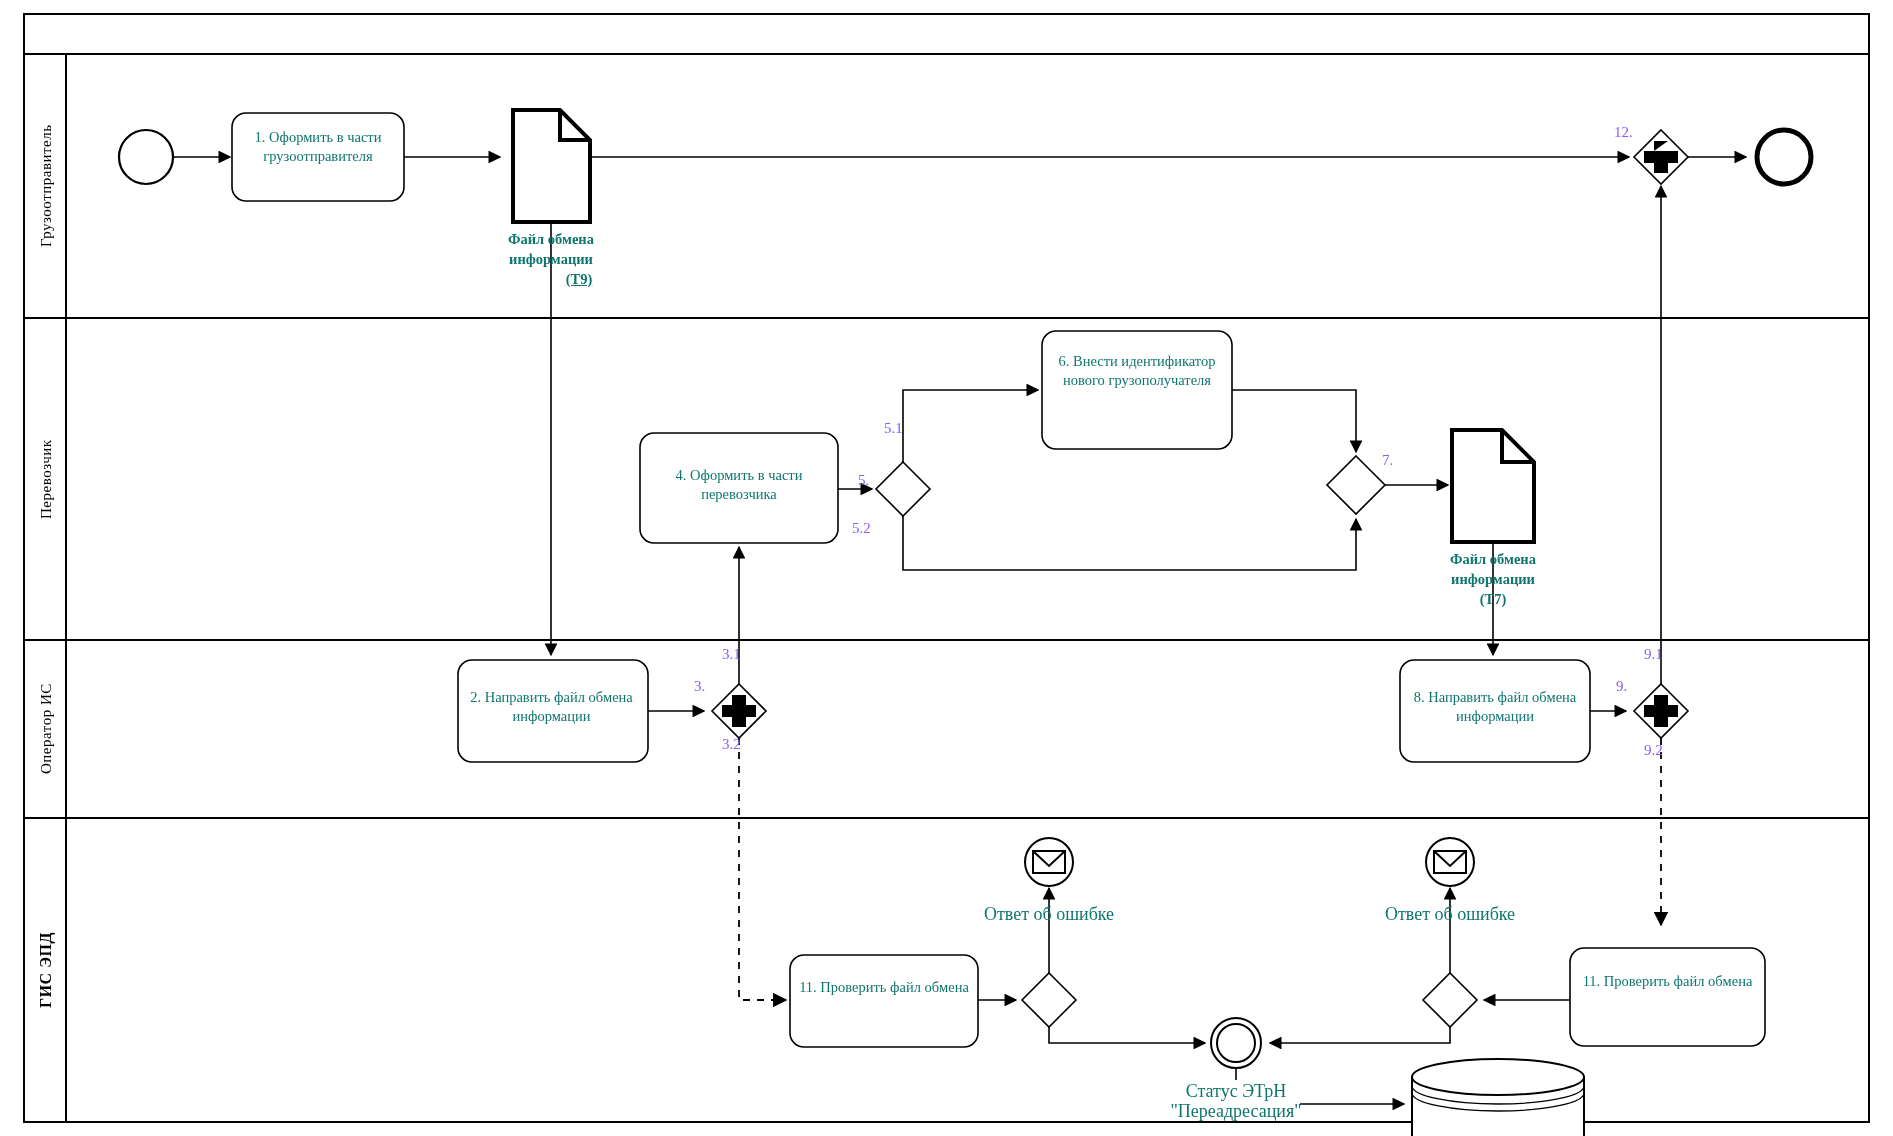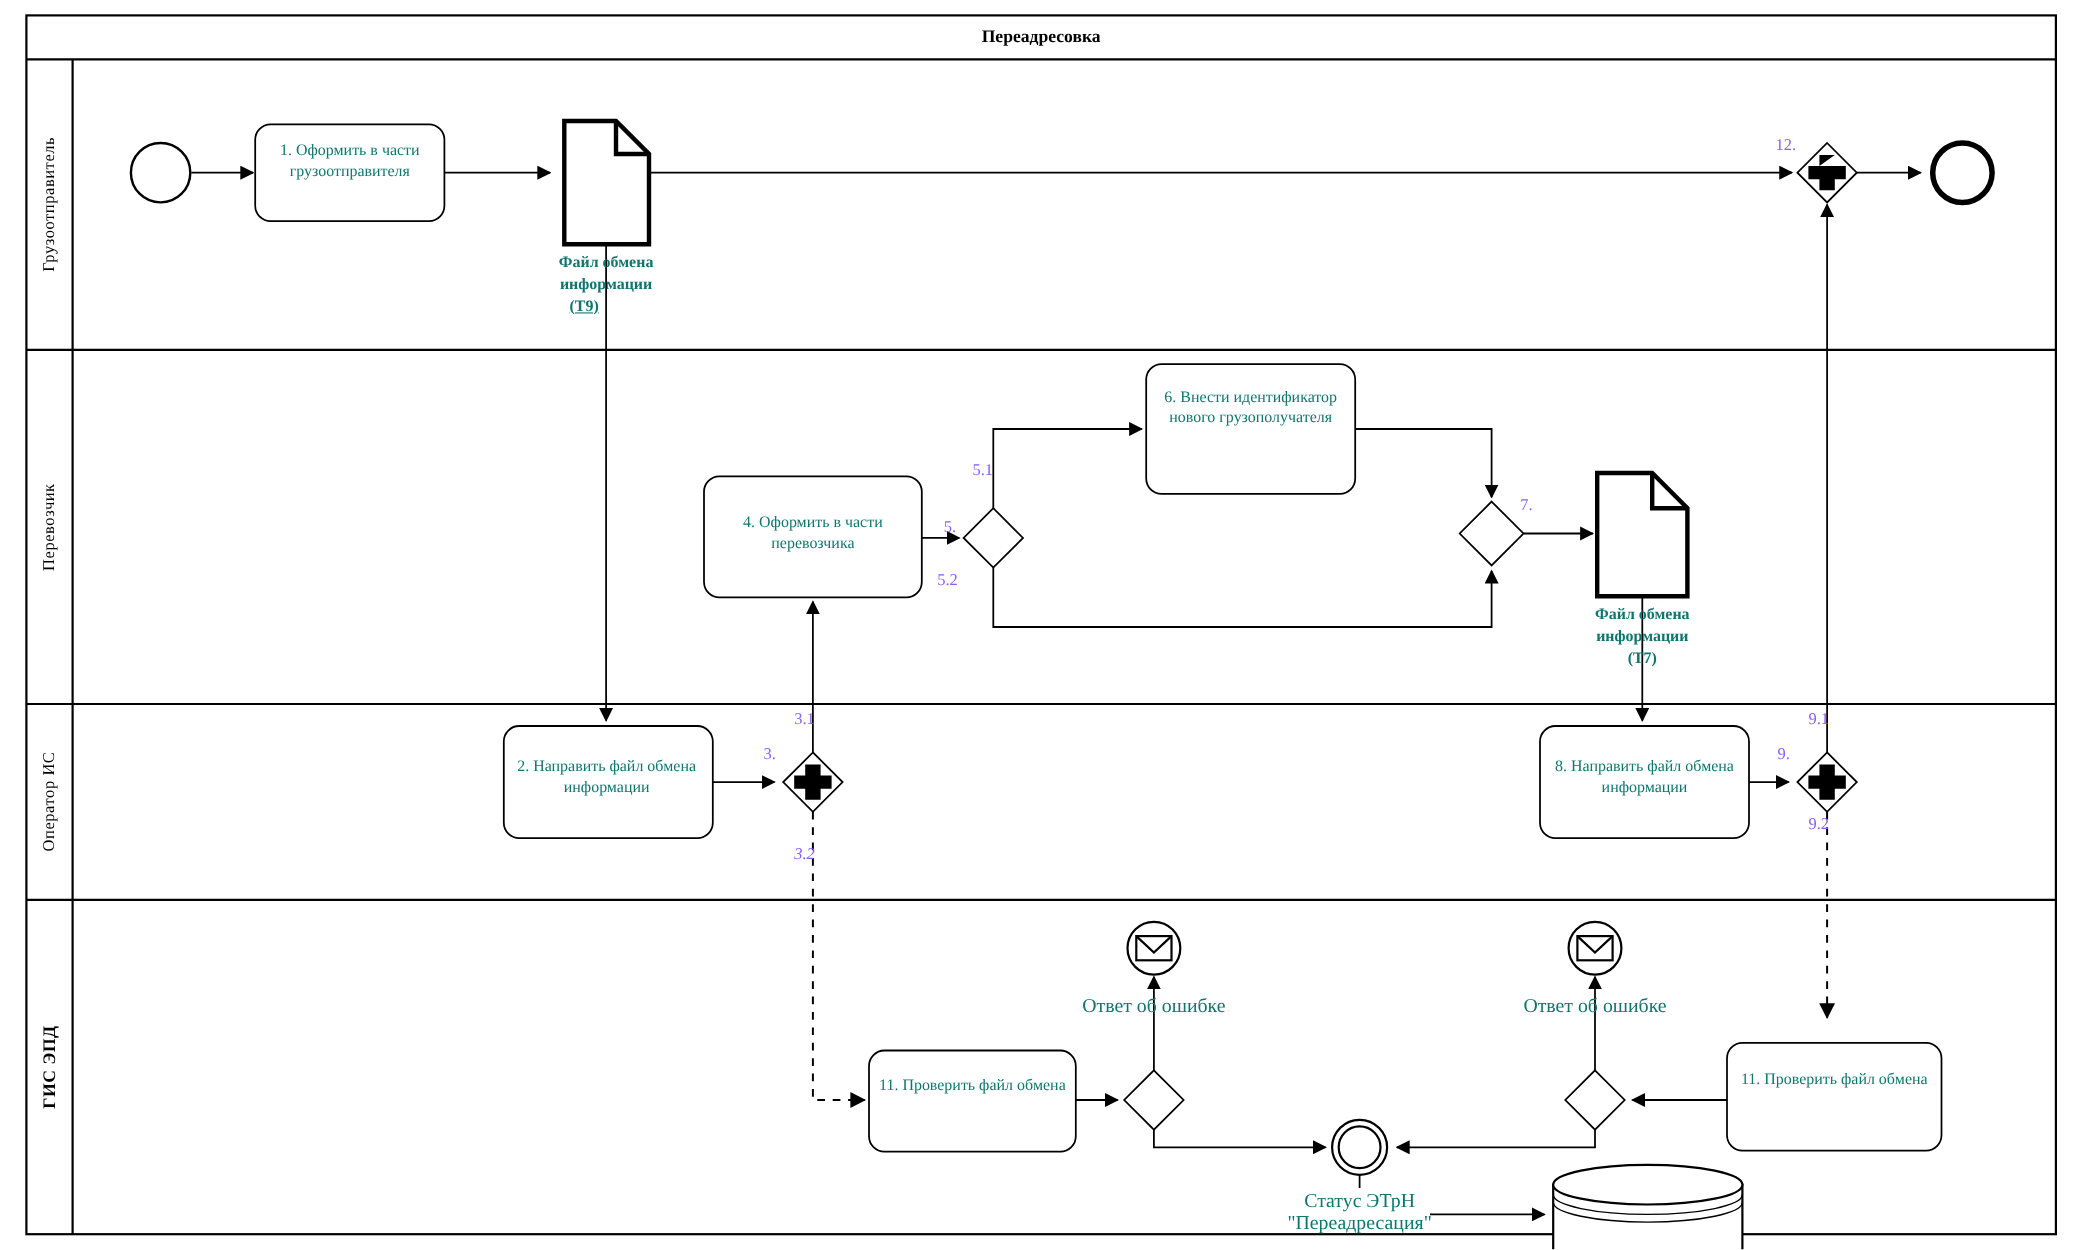--- a/index.html
+++ b/index.html
@@ -188,21 +188,20 @@
         <path d="M 1412 1086 a 86 18 0 0 0 172 0" fill="none" stroke="#000" stroke-width="1.3"></path>
         <path d="M 1412 1093 a 86 18 0 0 0 172 0" fill="none" stroke="#000" stroke-width="1.3"></path>
       </g>
 
       <line x1="1300" y1="1104" x2="1404" y2="1104" stroke="#000" stroke-width="1.6" marker-end="url(#arrow)"></line>
 
       <line x1="1236" y1="1068" x2="1236" y2="1080" stroke="#000" stroke-width="1.6"></line>
     </g>
   </svg>
 
-  <div class="pool-title">Переадресовка</div>
 
   <div class="lane-label" style="left:26px;top:54px;width:40px;height:264px;">Грузоотправитель</div>
   <div class="lane-label" style="left:26px;top:318px;width:40px;height:322px;">Перевозчик</div>
   <div class="lane-label" style="left:26px;top:640px;width:40px;height:178px;">Оператор ИС</div>
   <div class="lane-label bold" style="left:26px;top:818px;width:40px;height:304px;">ГИС ЭПД</div>
 
   <div class="txt" style="left:236px;top:128px;width:164px;">1. Оформить в части грузоотправителя</div>
 
   <div class="txt" style="left:460px;top:688px;width:183px;">2. Направить файл обмена  информации</div>
 
@@ -211,29 +210,29 @@
   <div class="txt" style="left:1046px;top:352px;width:182px;">6. Внести идентификатор нового грузополучателя</div>
 
   <div class="txt" style="left:1402px;top:688px;width:186px;">8. Направить файл обмена информации</div>
 
   <div class="txt" style="left:794px;top:978px;width:180px;">11. Проверить файл обмена</div>
 
   <div class="txt" style="left:1574px;top:972px;width:187px;">11. Проверить файл обмена</div>
 
   <div class="txt bold" style="left:466px;top:230px;width:170px;">Файл обмена</div>
   <div class="txt bold" style="left:466px;top:250px;width:170px;">информации</div>
-  <div class="txt bold" style="left:446px;top:270px;width:170px;text-decoration:underline;">(Т9)</div>
+  <div class="txt bold" style="left:494px;top:270px;width:170px;text-decoration:underline;">(Т9)</div>
 
   <div class="txt bold" style="left:1408px;top:550px;width:170px;">Файл обмена</div>
   <div class="txt bold" style="left:1408px;top:570px;width:170px;">информации</div>
   <div class="txt bold" style="left:1408px;top:590px;width:170px;">(Т7)</div>
 
   <div class="gwlabel" style="left:694px;top:678px;">3.</div>
   <div class="gwlabel" style="left:722px;top:646px;">3.1</div>
-  <div class="gwlabel" style="left:722px;top:769px;font-style:italic;">3.2</div>
+  <div class="gwlabel" style="left:722px;top:736px;">3.2</div>
 
   <div class="gwlabel" style="left:858px;top:472px;">5.</div>
   <div class="gwlabel" style="left:884px;top:420px;">5.1</div>
   <div class="gwlabel" style="left:852px;top:520px;">5.2</div>
 
   <div class="gwlabel" style="left:1382px;top:452px;">7.</div>
 
   <div class="gwlabel" style="left:1616px;top:678px;">9.</div>
   <div class="gwlabel" style="left:1644px;top:646px;">9.1</div>
   <div class="gwlabel" style="left:1644px;top:742px;">9.2</div>

